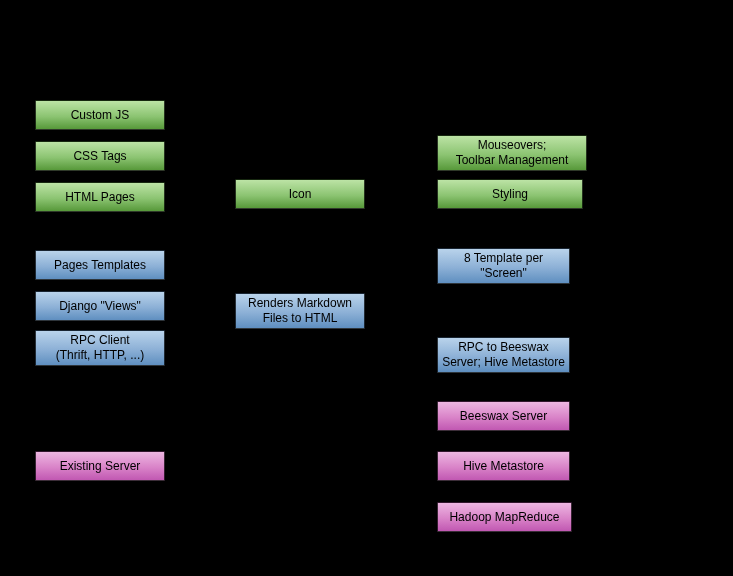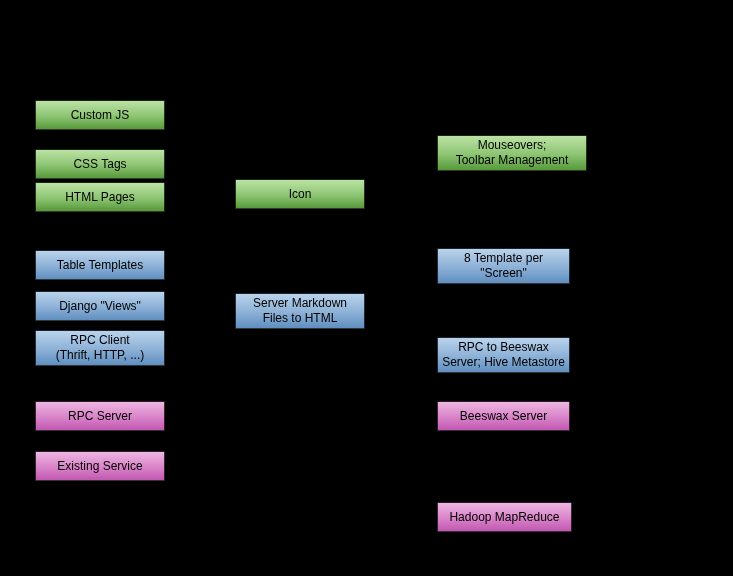--- a/index.html
+++ b/index.html
@@ -38,35 +38,36 @@
   .tier-magenta {
     background: linear-gradient(to bottom, #edb6e1 0%, #d983c8 55%, #c158b2 100%);
   }
 </style>
 </head>
 <body>
 
 <div class="canvas">
 
   <div class="box tier-green" style="left:35px;  top:100px; width:130px; height:30px">Custom JS</div>
-  <div class="box tier-green" style="left:35px;  top:149px; width:130px; height:30px">CSS Tags</div>
+  <div class="box tier-green" style="left:35px;  top:141px; width:130px; height:30px">CSS Tags</div>
   <div class="box tier-green" style="left:35px;  top:182px; width:130px; height:30px">HTML Pages</div>
-  <div class="box tier-blue" style="left:35px;  top:250px; width:130px; height:30px">Table Templates</div>
+  <div class="box tier-blue" style="left:35px;  top:250px; width:130px; height:30px">Pages Templates</div>
   <div class="box tier-blue" style="left:35px;  top:291px; width:130px; height:30px">Django "Views"</div>
   <div class="box tier-blue" style="left:35px;  top:330px; width:130px; height:36px">RPC Client
 (Thrift, HTTP, ...)</div>
-  <div class="box tier-magenta" style="left:35px;  top:401px; width:130px; height:30px">RPC Server</div>
-  <div class="box tier-magenta" style="left:35px;  top:451px; width:130px; height:30px">Existing Service</div>
+  <div class="box tier-magenta" style="left:35px;  top:451px; width:130px; height:30px">Existing Server</div>
 
   <div class="box tier-green" style="left:235px; top:179px; width:130px; height:30px">Icon</div>
-  <div class="box tier-blue" style="left:235px; top:293px; width:130px; height:36px">Server Markdown
+  <div class="box tier-blue" style="left:235px; top:293px; width:130px; height:36px">Renders Markdown
 Files to HTML</div>
 
   <div class="box tier-green" style="left:437px; top:135px; width:150px; height:36px">Mouseovers;
 Toolbar Management</div>
+  <div class="box tier-green" style="left:437px; top:179px; width:146px; height:30px">Styling</div>
   <div class="box tier-blue" style="left:437px; top:248px; width:133px; height:36px">8 Template per
 "Screen"</div>
   <div class="box tier-blue" style="left:437px; top:337px; width:133px; height:36px">RPC to Beeswax
 Server; Hive Metastore</div>
   <div class="box tier-magenta" style="left:437px; top:401px; width:133px; height:30px">Beeswax Server</div>
+  <div class="box tier-magenta" style="left:437px; top:451px; width:133px; height:30px">Hive Metastore</div>
   <div class="box tier-magenta" style="left:437px; top:502px; width:135px; height:30px">Hadoop MapReduce</div>
 
 </div>
 
 </body></html>

